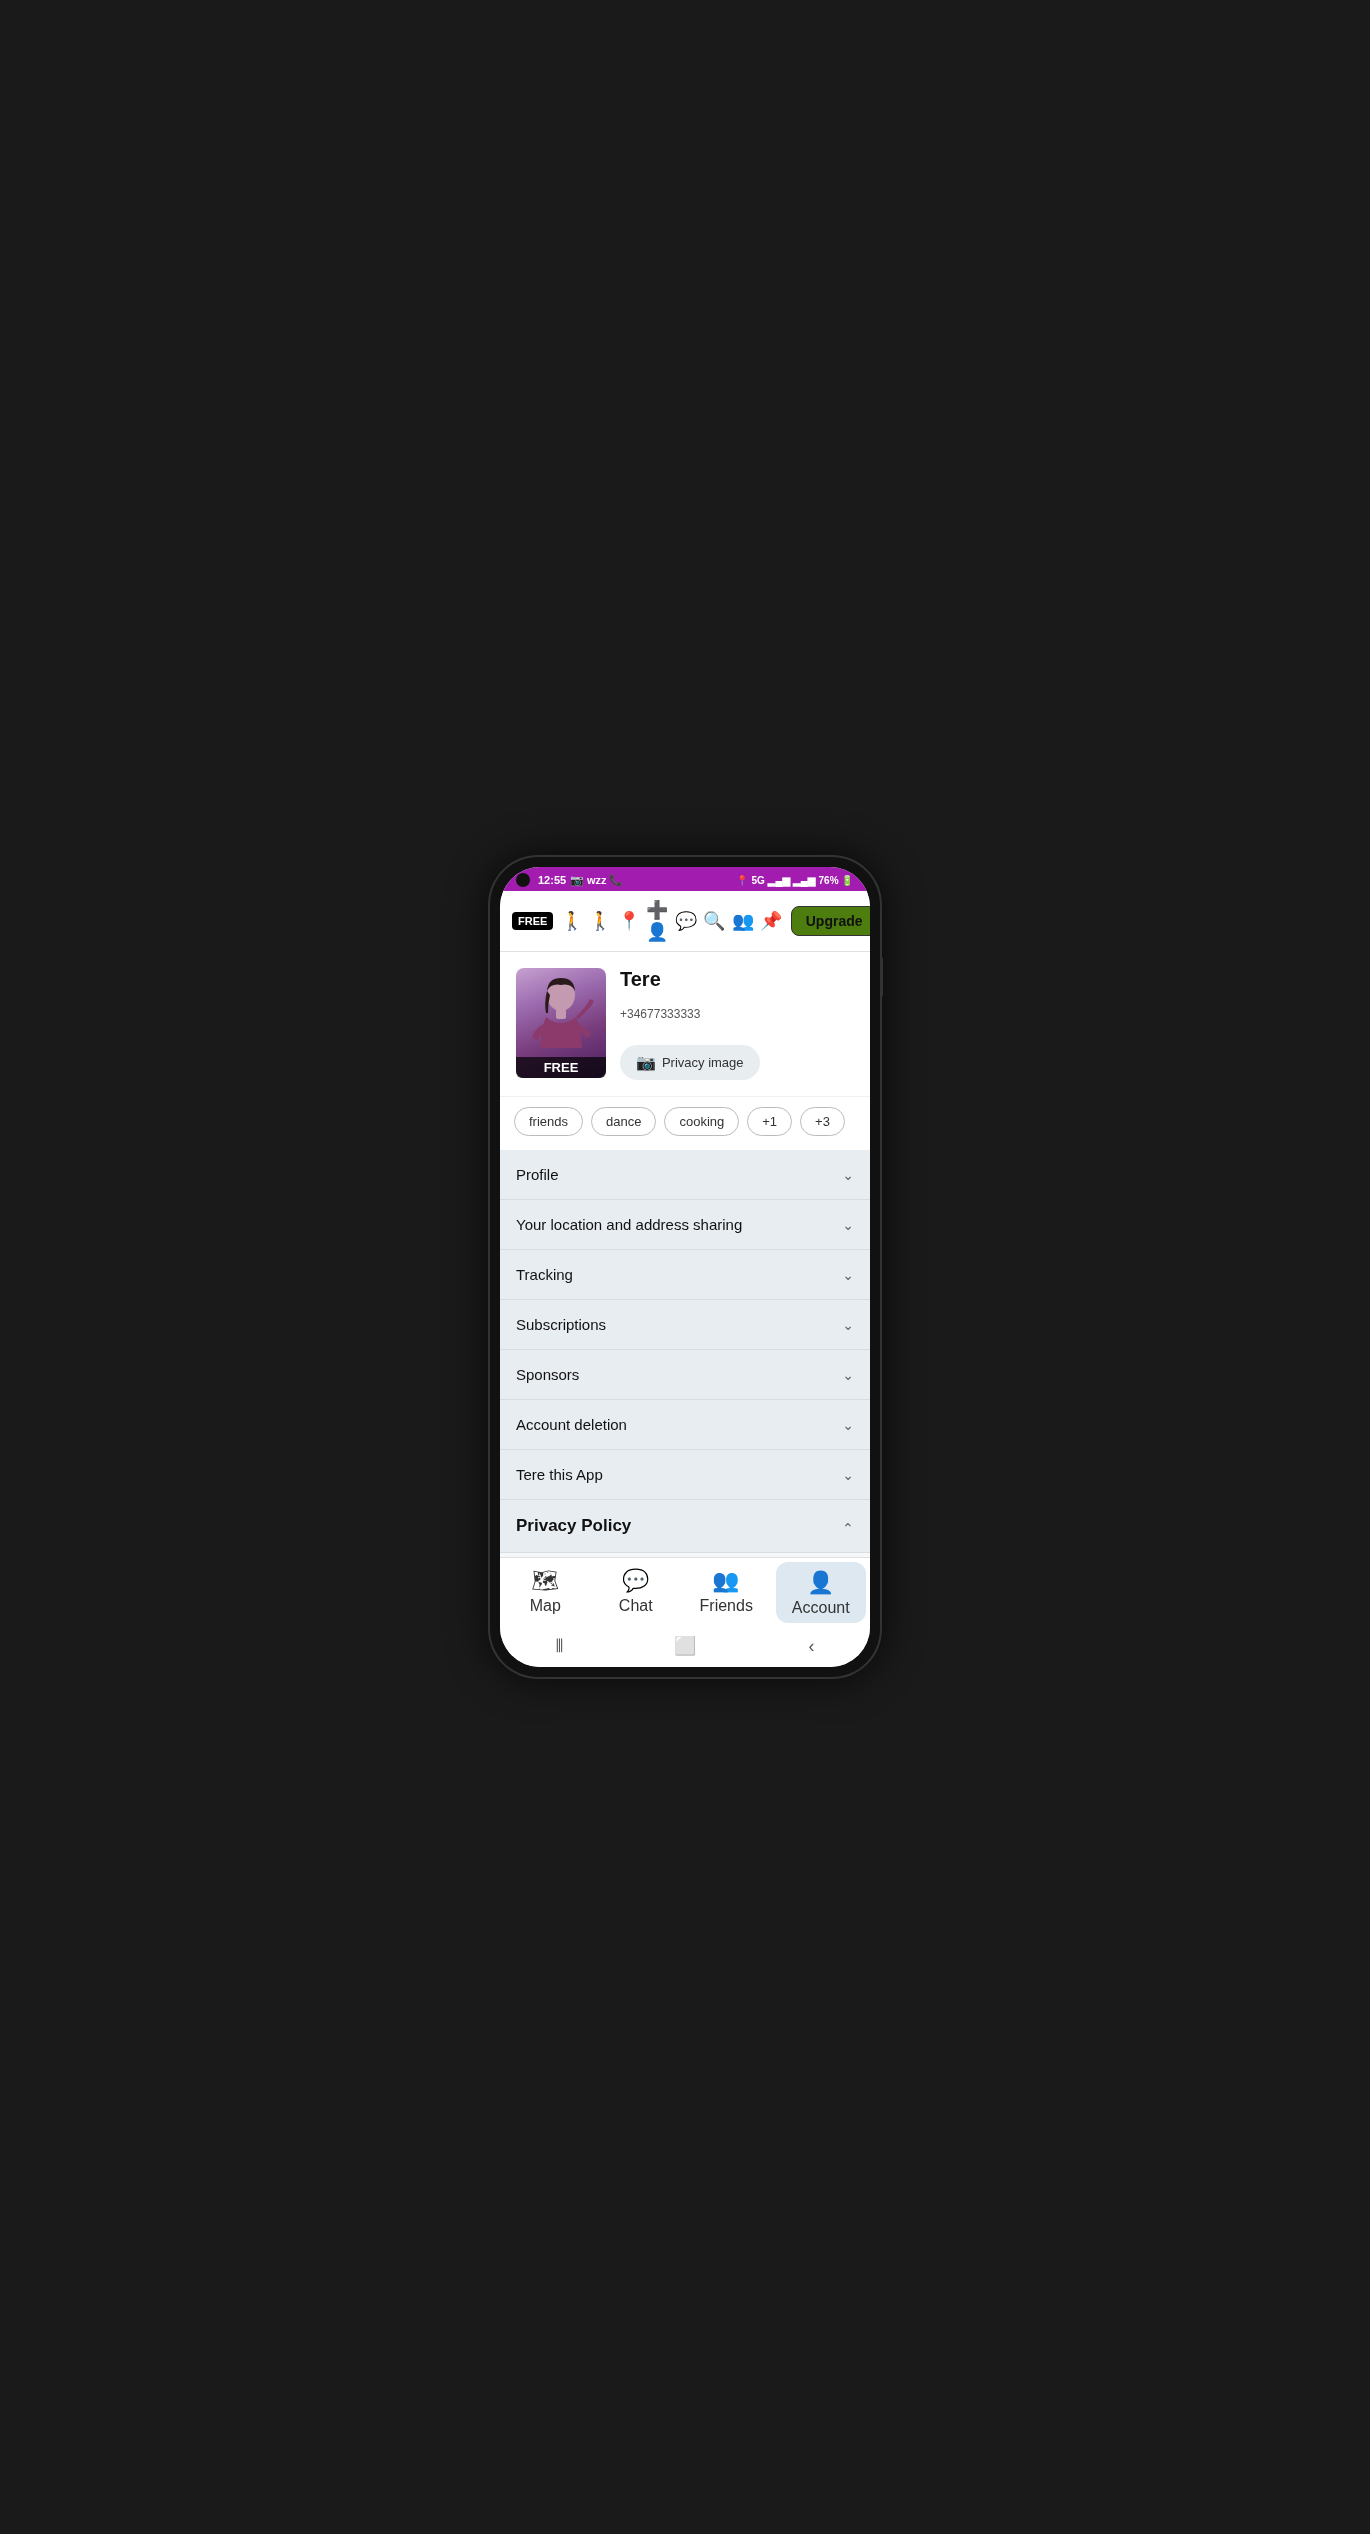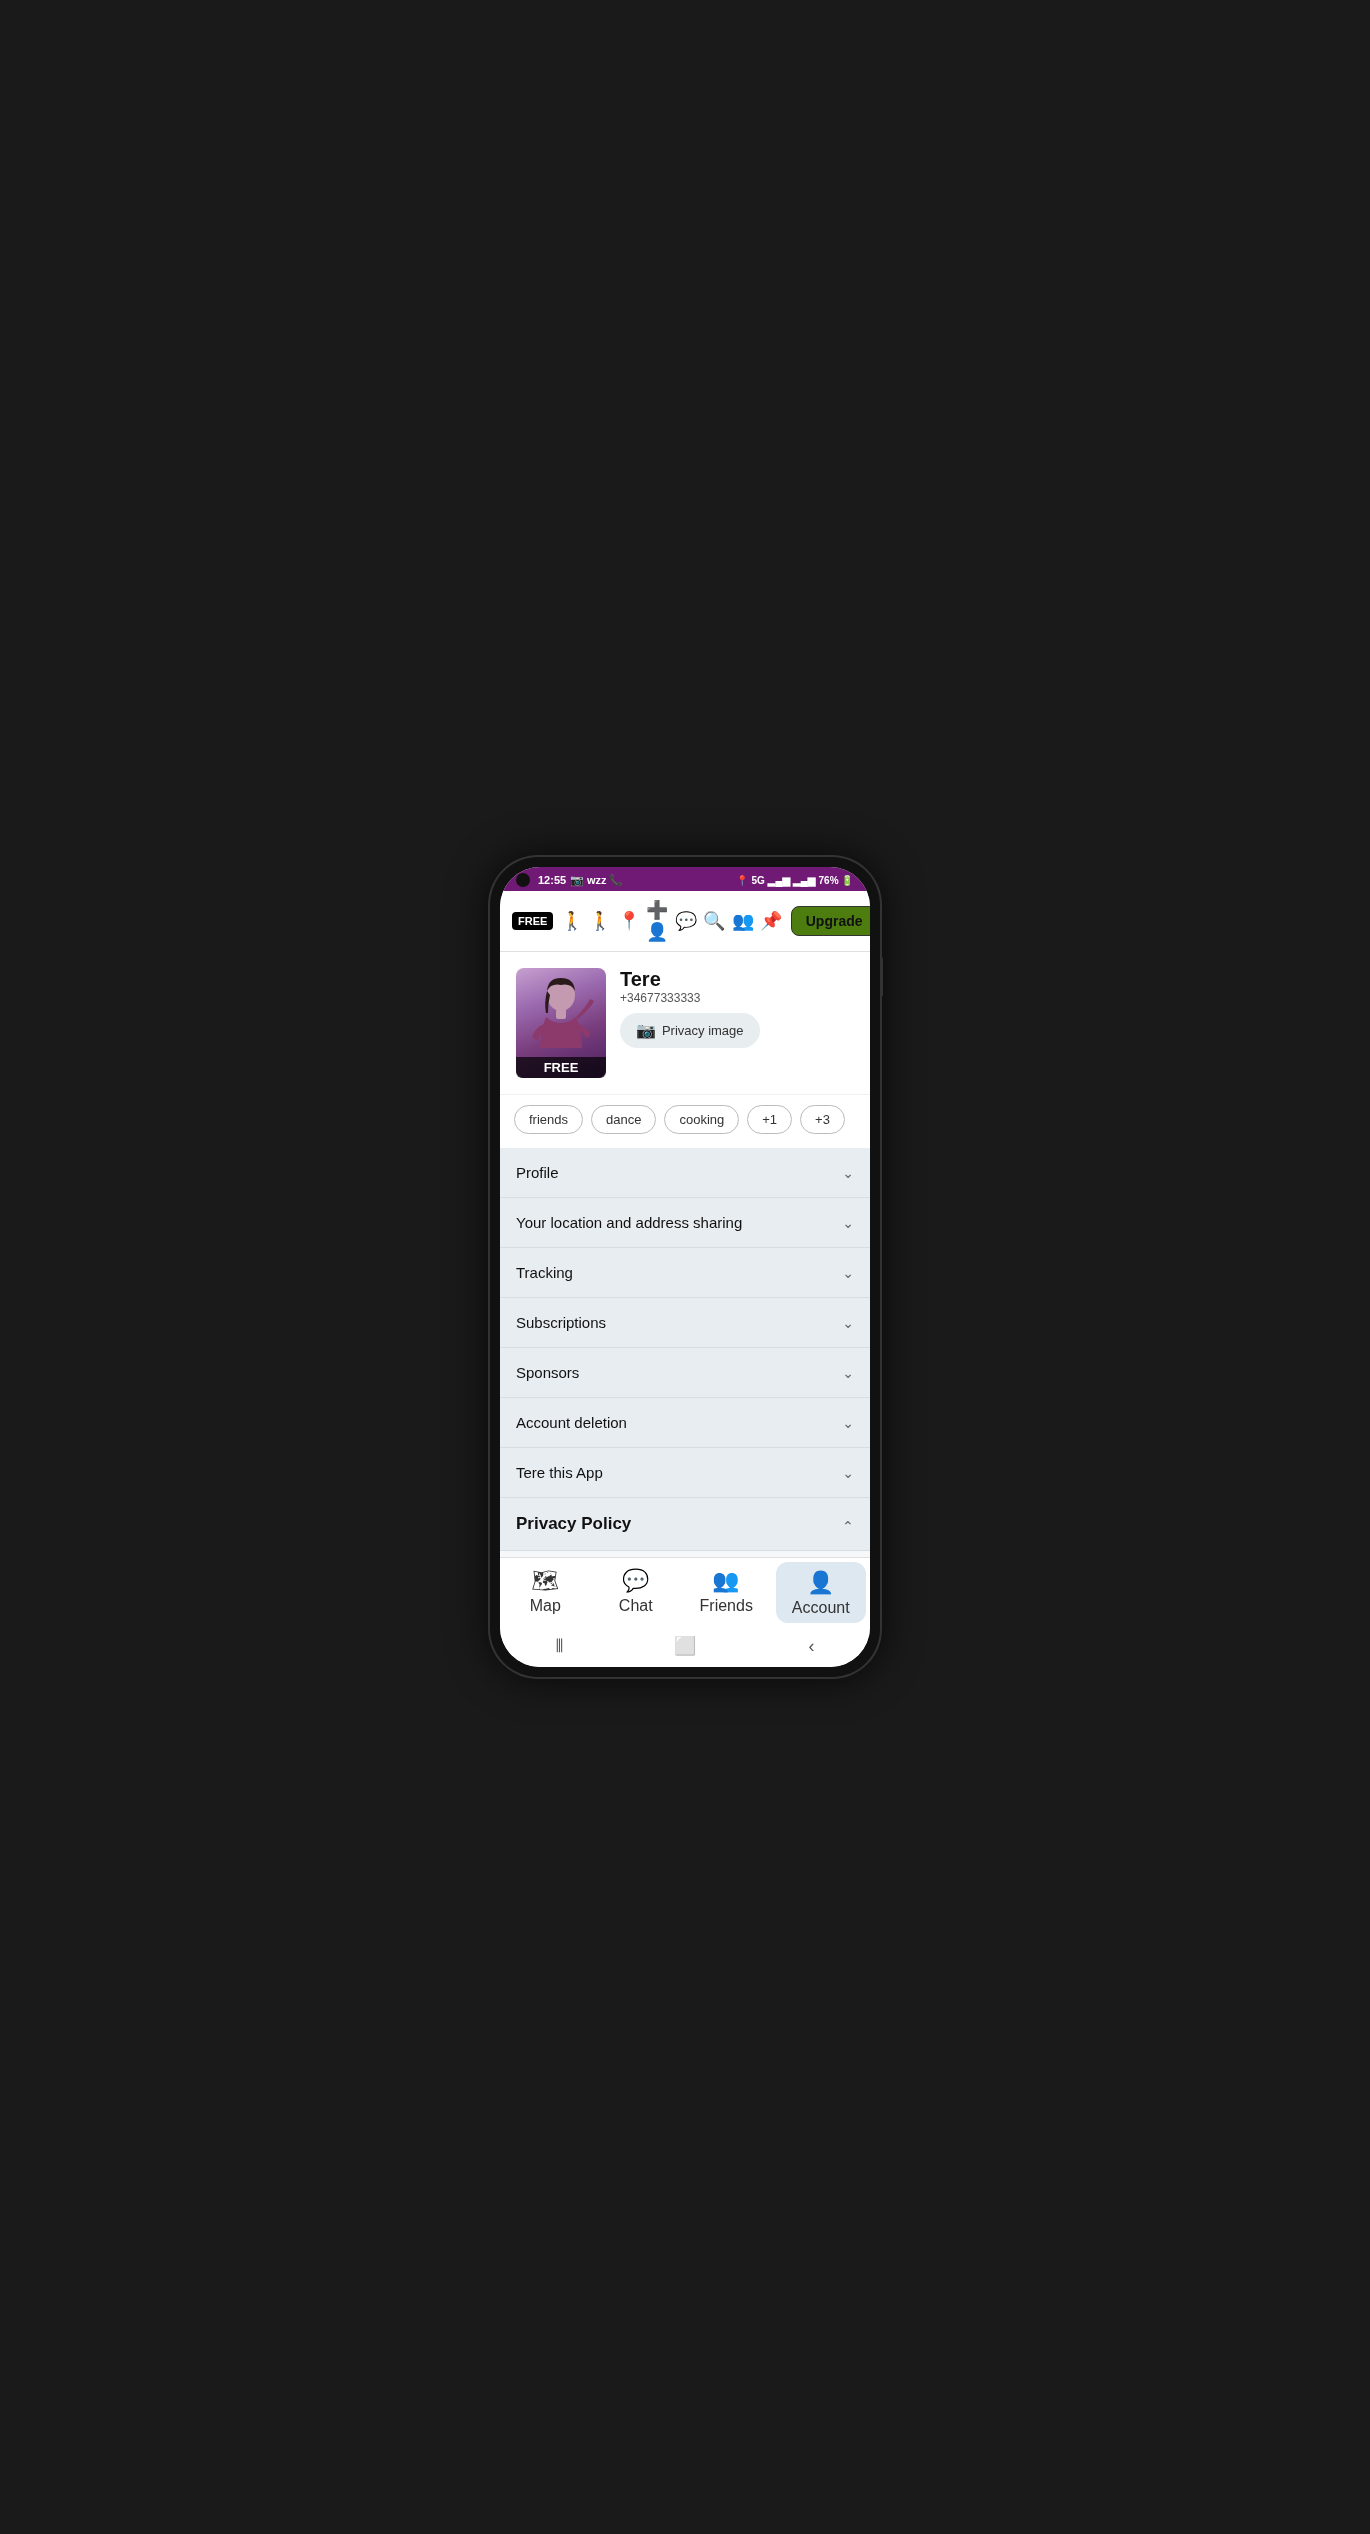--- a/index.html
+++ b/index.html
@@ -25,21 +25,21 @@
       height: 100%;
       background: #f0f2f5;
       border-radius: 40px;
       overflow: hidden;
       display: flex;
       flex-direction: column;
       position: relative;
     }
     
     .status-bar {
-      background: #701a75;
+      background: #a21caf;
       color: white;
       display: flex;
       justify-content: space-between;
       align-items: center;
       padding: 6px 16px 4px;
       font-size: 11px;
       font-weight: 600;
       flex-shrink: 0;
     }
     .status-left { display: flex; align-items: center; gap: 4px; }
@@ -129,21 +129,21 @@
       font-size: 13px;
       font-weight: 700;
       text-align: center;
       padding: 3px;
       border-radius: 0 0 6px 6px;
     }
     .profile-info {
       flex: 1;
       display: flex;
       flex-direction: column;
-      gap: 0;
+      gap: 16px;
     }
     .profile-name {
       font-size: 20px;
       font-weight: 700;
       color: #111;
     }
     .profile-phone {
       font-size: 12px;
       color: #555;
       margin-bottom: 8px;

